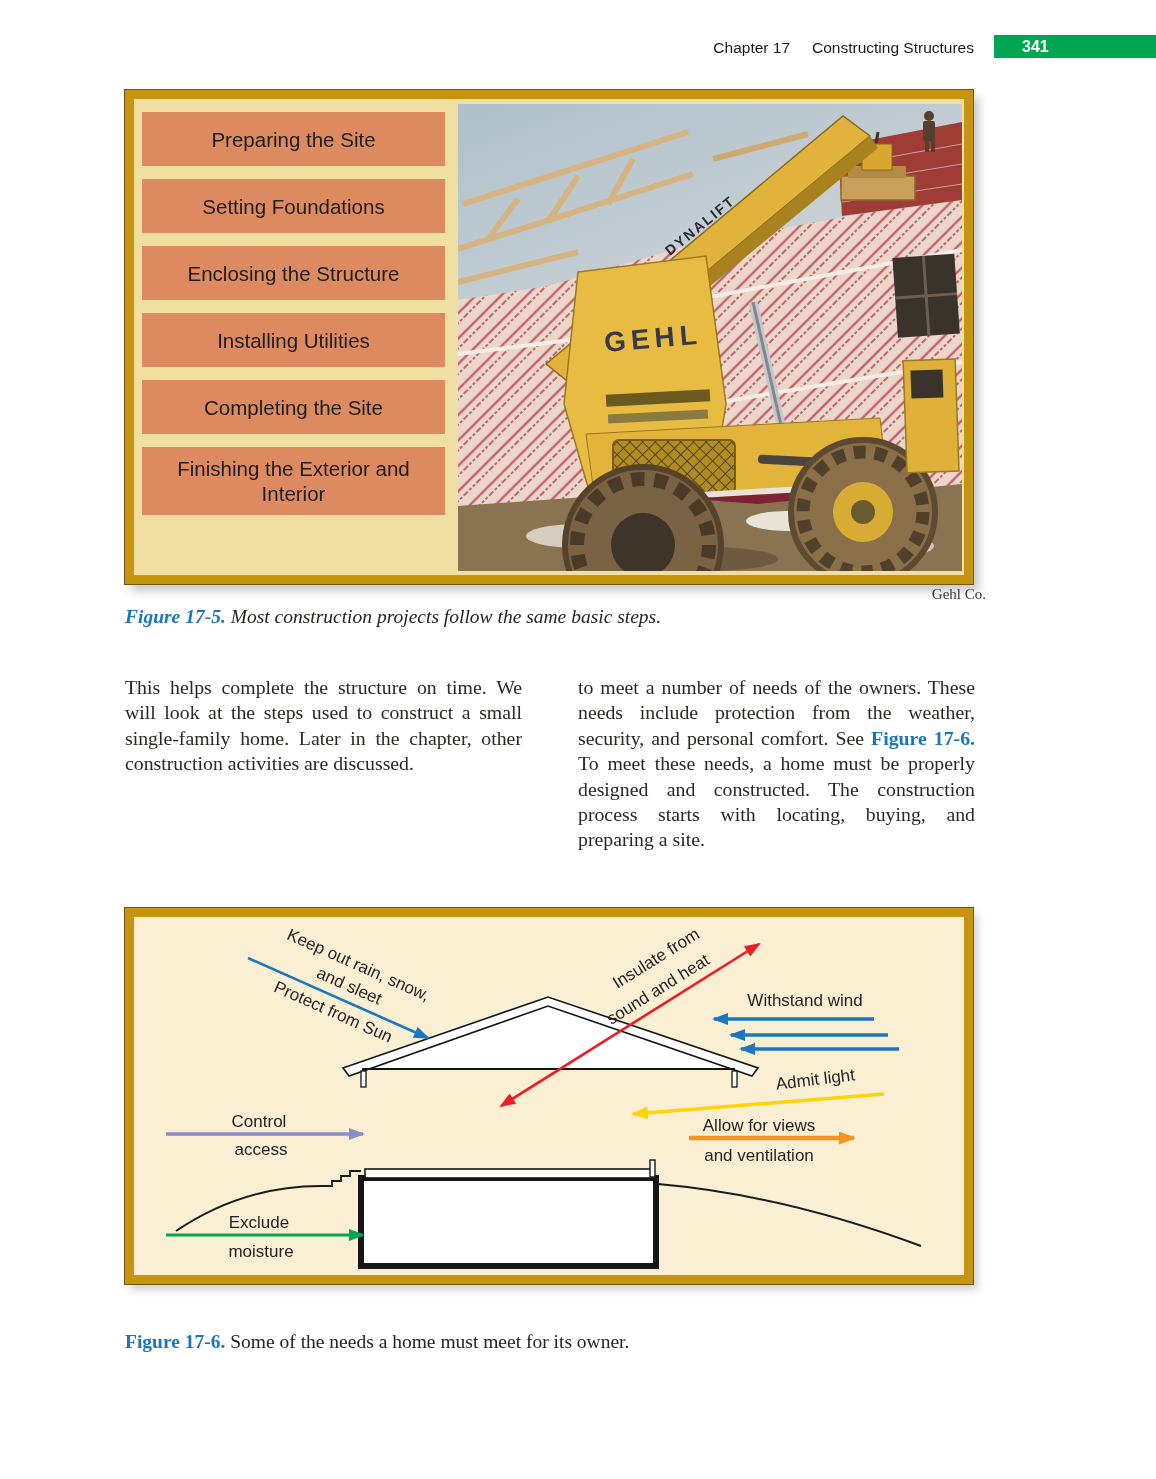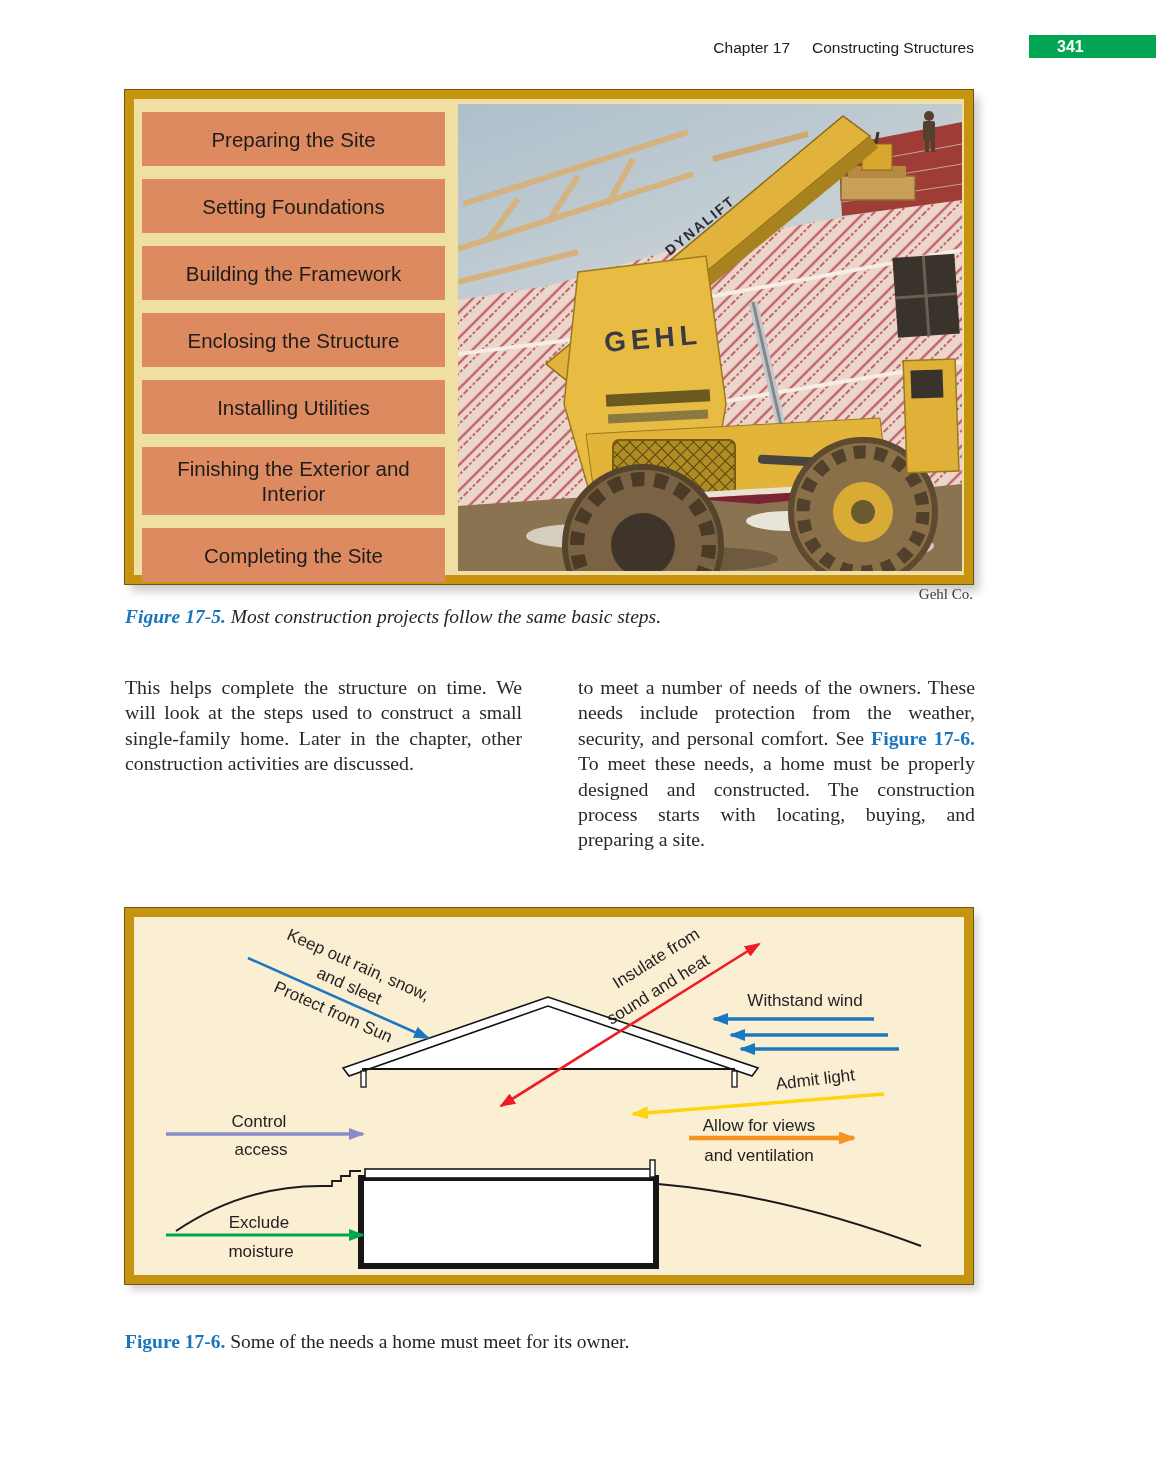--- a/index.html
+++ b/index.html
@@ -7,21 +7,21 @@
     width:1156px;height:1479px;position:relative;background:#ffffff;
     font-family:"Liberation Serif", serif;color:#262321;overflow:hidden;
   }
   
   .running-head{
     position:absolute;top:36px;right:182px;height:23px;line-height:23px;
     font-family:"Liberation Sans", sans-serif;font-weight:normal;font-size:15.5px;color:#1c1b1a;
   }
   .running-head .chap{margin-right:22px;}
   .page-badge{
-    position:absolute;top:35px;right:0;width:127px;height:23px;background:#00a651;
+    position:absolute;top:35px;right:0;width:162px;height:23px;background:#00a651;
     color:#ffffff;font-family:"Liberation Sans", sans-serif;font-weight:bold;font-size:16px;
     line-height:23px;padding-left:28px;box-sizing:border-box;
   }
   
   .fig5{
     position:absolute;left:125px;top:90px;width:848px;height:494px;
     background:#f0dfa3;border:9px solid #c6940f;box-sizing:border-box;
     box-shadow:0 0 0 1px #70560e, 6px 7px 9px rgba(0,0,0,.22);
   }
   .steps-col{
@@ -30,21 +30,21 @@
   .step-btn{
     background:#dd8a61;height:54px;display:flex;align-items:center;justify-content:center;
     font-family:"Liberation Sans", sans-serif;font-weight:normal;font-size:20.5px;color:#1d1c1b;
     text-align:center;line-height:25px;padding:0 10px;box-sizing:border-box;
   }
   .step-btn.tall{height:68px;}
   .photo{position:absolute;left:324px;top:5px;width:504px;height:467px;}
   .photo svg{display:block;width:100%;height:100%;}
   
   .credit{
-    position:absolute;left:125px;top:586px;width:848px;text-align:right;
+    position:absolute;left:138px;top:586px;width:848px;text-align:right;
     font-size:15px;color:#3c3a38;
   }
   .caption{position:absolute;left:125px;width:850px;font-size:19.5px;color:#262321;}
   .caption.c1{top:606px;font-style:italic;}
   .caption.c2{top:1331px;}
   .figref{color:#1b75bb;font-weight:bold;}
   
   .bodycols{
     position:absolute;left:125px;top:675px;width:850px;display:flex;gap:56px;
     font-size:19.8px;line-height:25.4px;text-align:justify;color:#2b2725;
@@ -68,25 +68,24 @@
 
 <div class="running-head">
   <span class="chap">Chapter 17</span><span>Constructing Structures</span>
 </div>
 <div class="page-badge">341</div>
 
 <div class="fig5">
   <div class="steps-col">
     <div class="step-btn">Preparing the Site</div>
     <div class="step-btn">Setting Foundations</div>
-    <div class="step-btn">Building the Framework</div>
     <div class="step-btn">Enclosing the Structure</div>
     <div class="step-btn">Installing Utilities</div>
+    <div class="step-btn">Completing the Site</div>
     <div class="step-btn tall">Finishing the Exterior and Interior</div>
-    <div class="step-btn">Completing the Site</div>
   </div>
 
   <div class="photo">
     <svg viewBox="0 0 504 467" preserveAspectRatio="none">
       <defs>
         <linearGradient id="sky" x1="0" y1="0" x2="0.4" y2="1">
           <stop offset="0" stop-color="#aebfcb"></stop>
             <stop offset="1" stop-color="#e3e3df"></stop>
         </linearGradient>
         <pattern id="sheath" width="18" height="18" patternUnits="userSpaceOnUse" patternTransform="rotate(45)">

